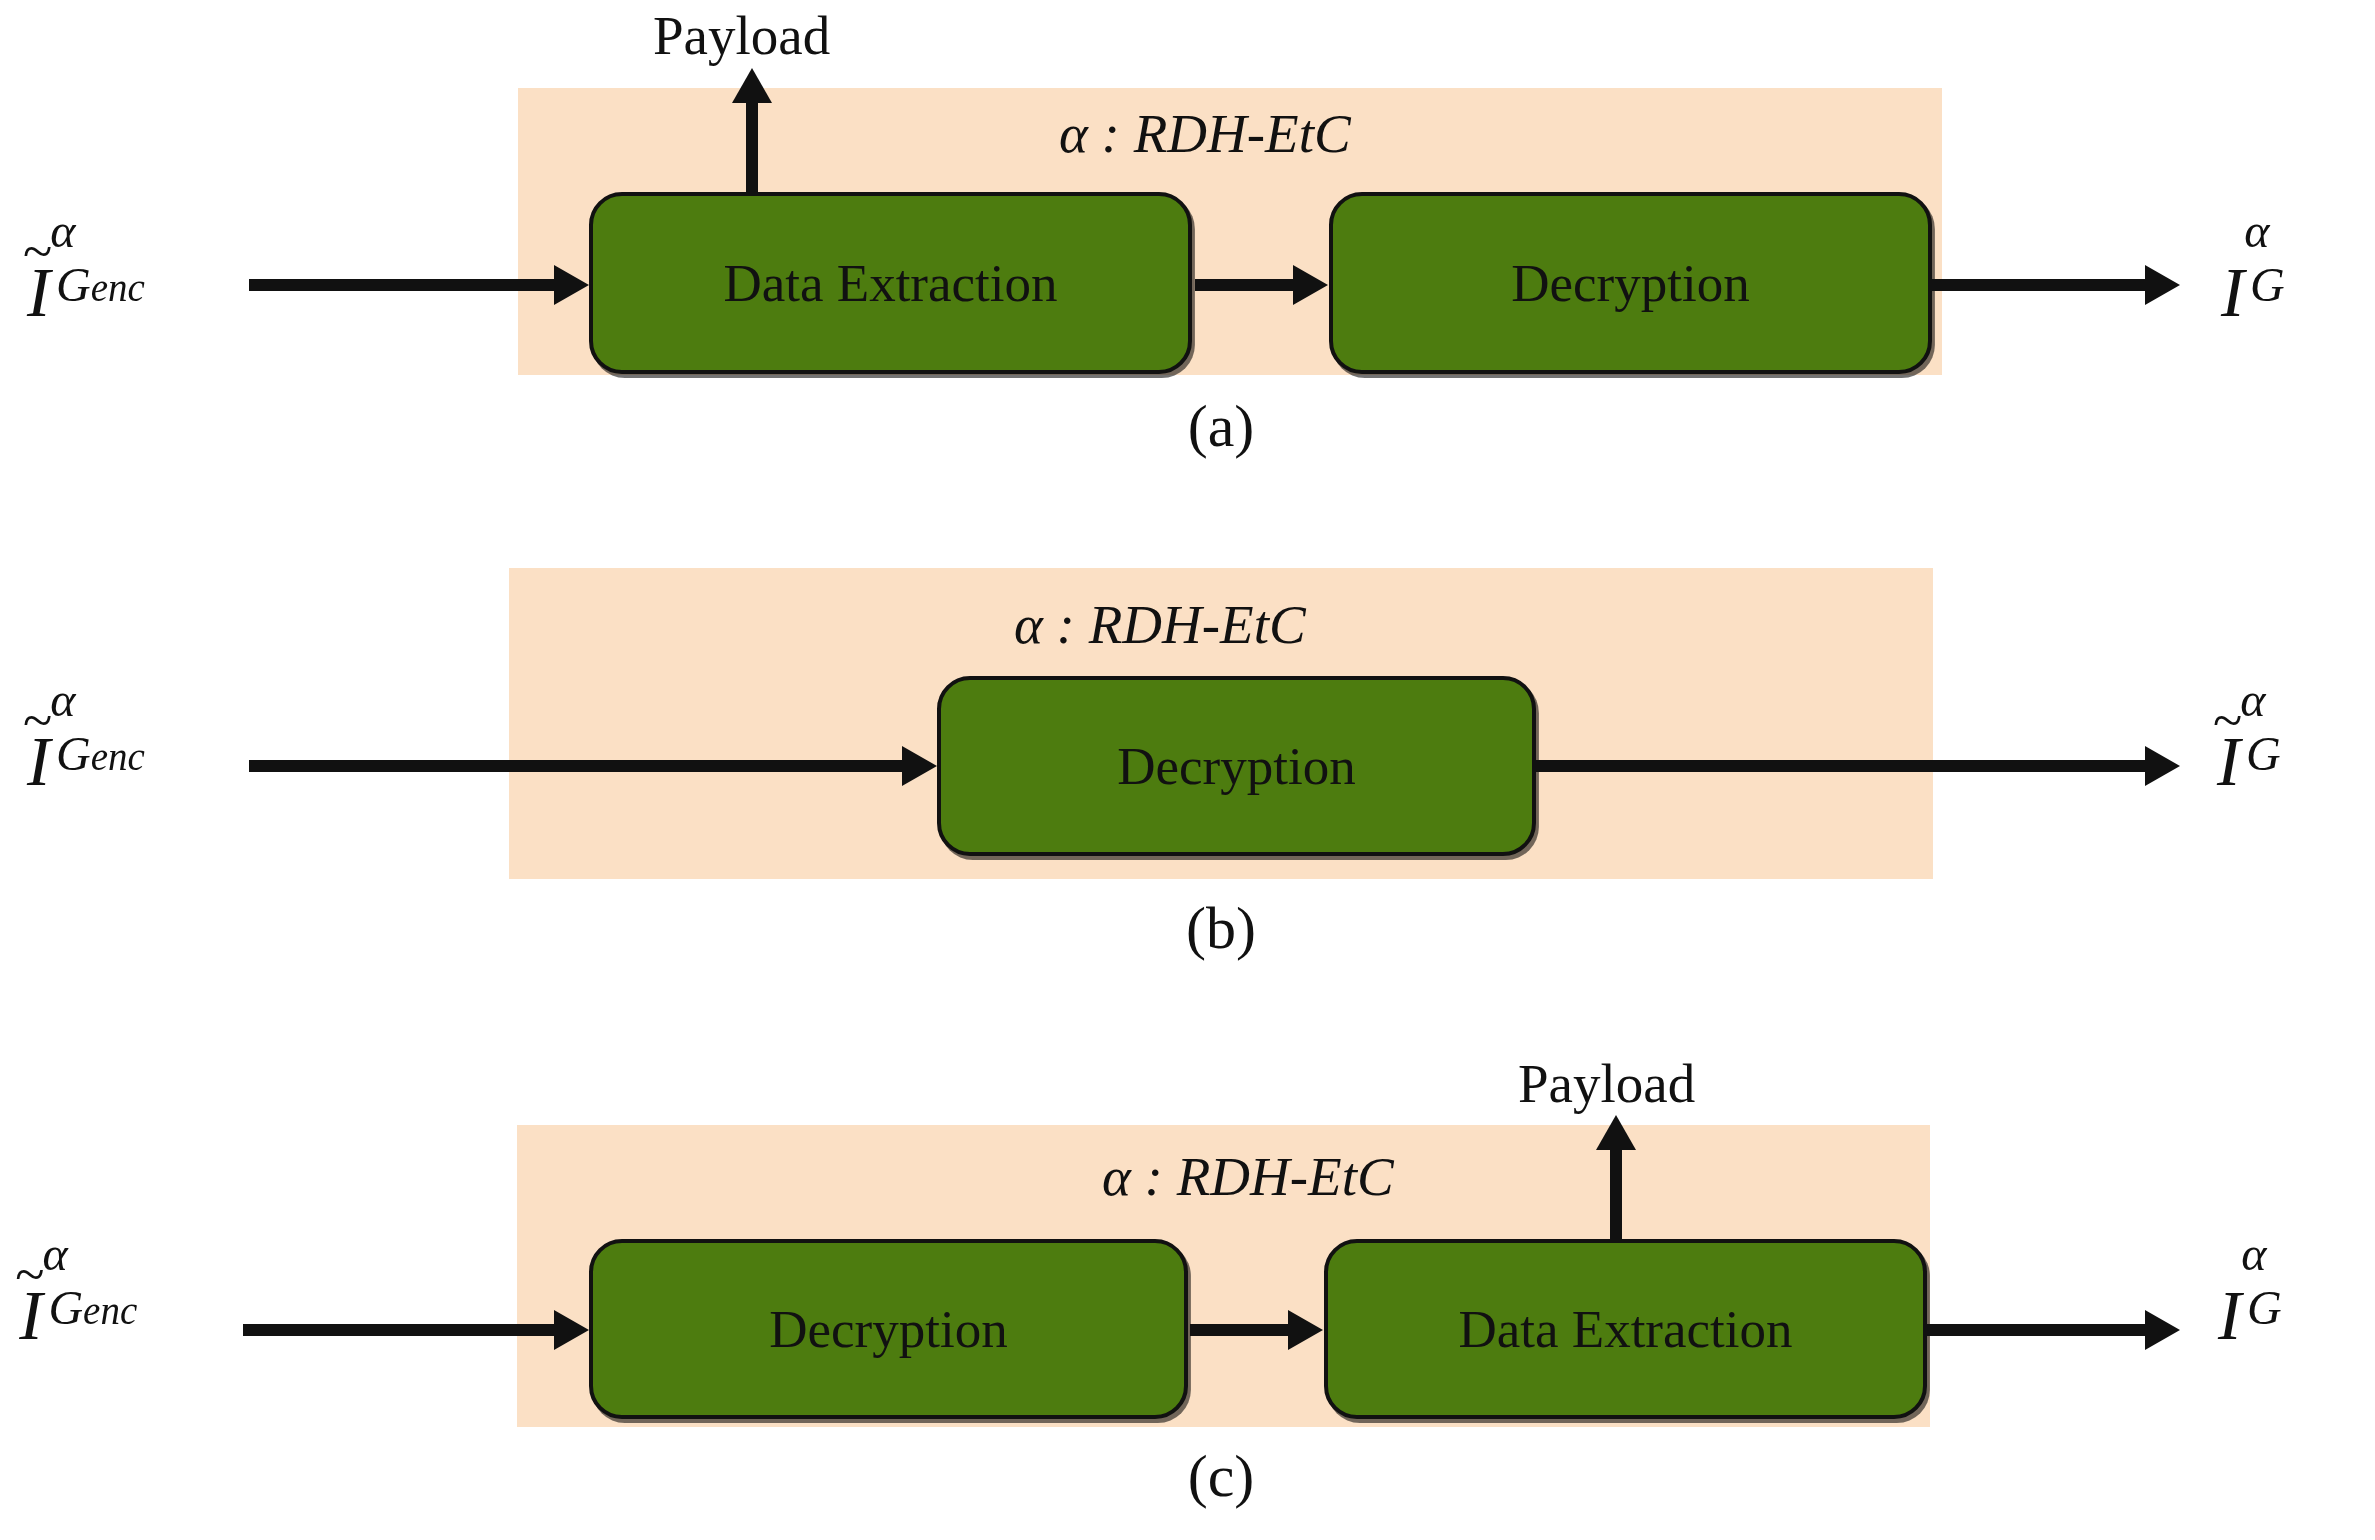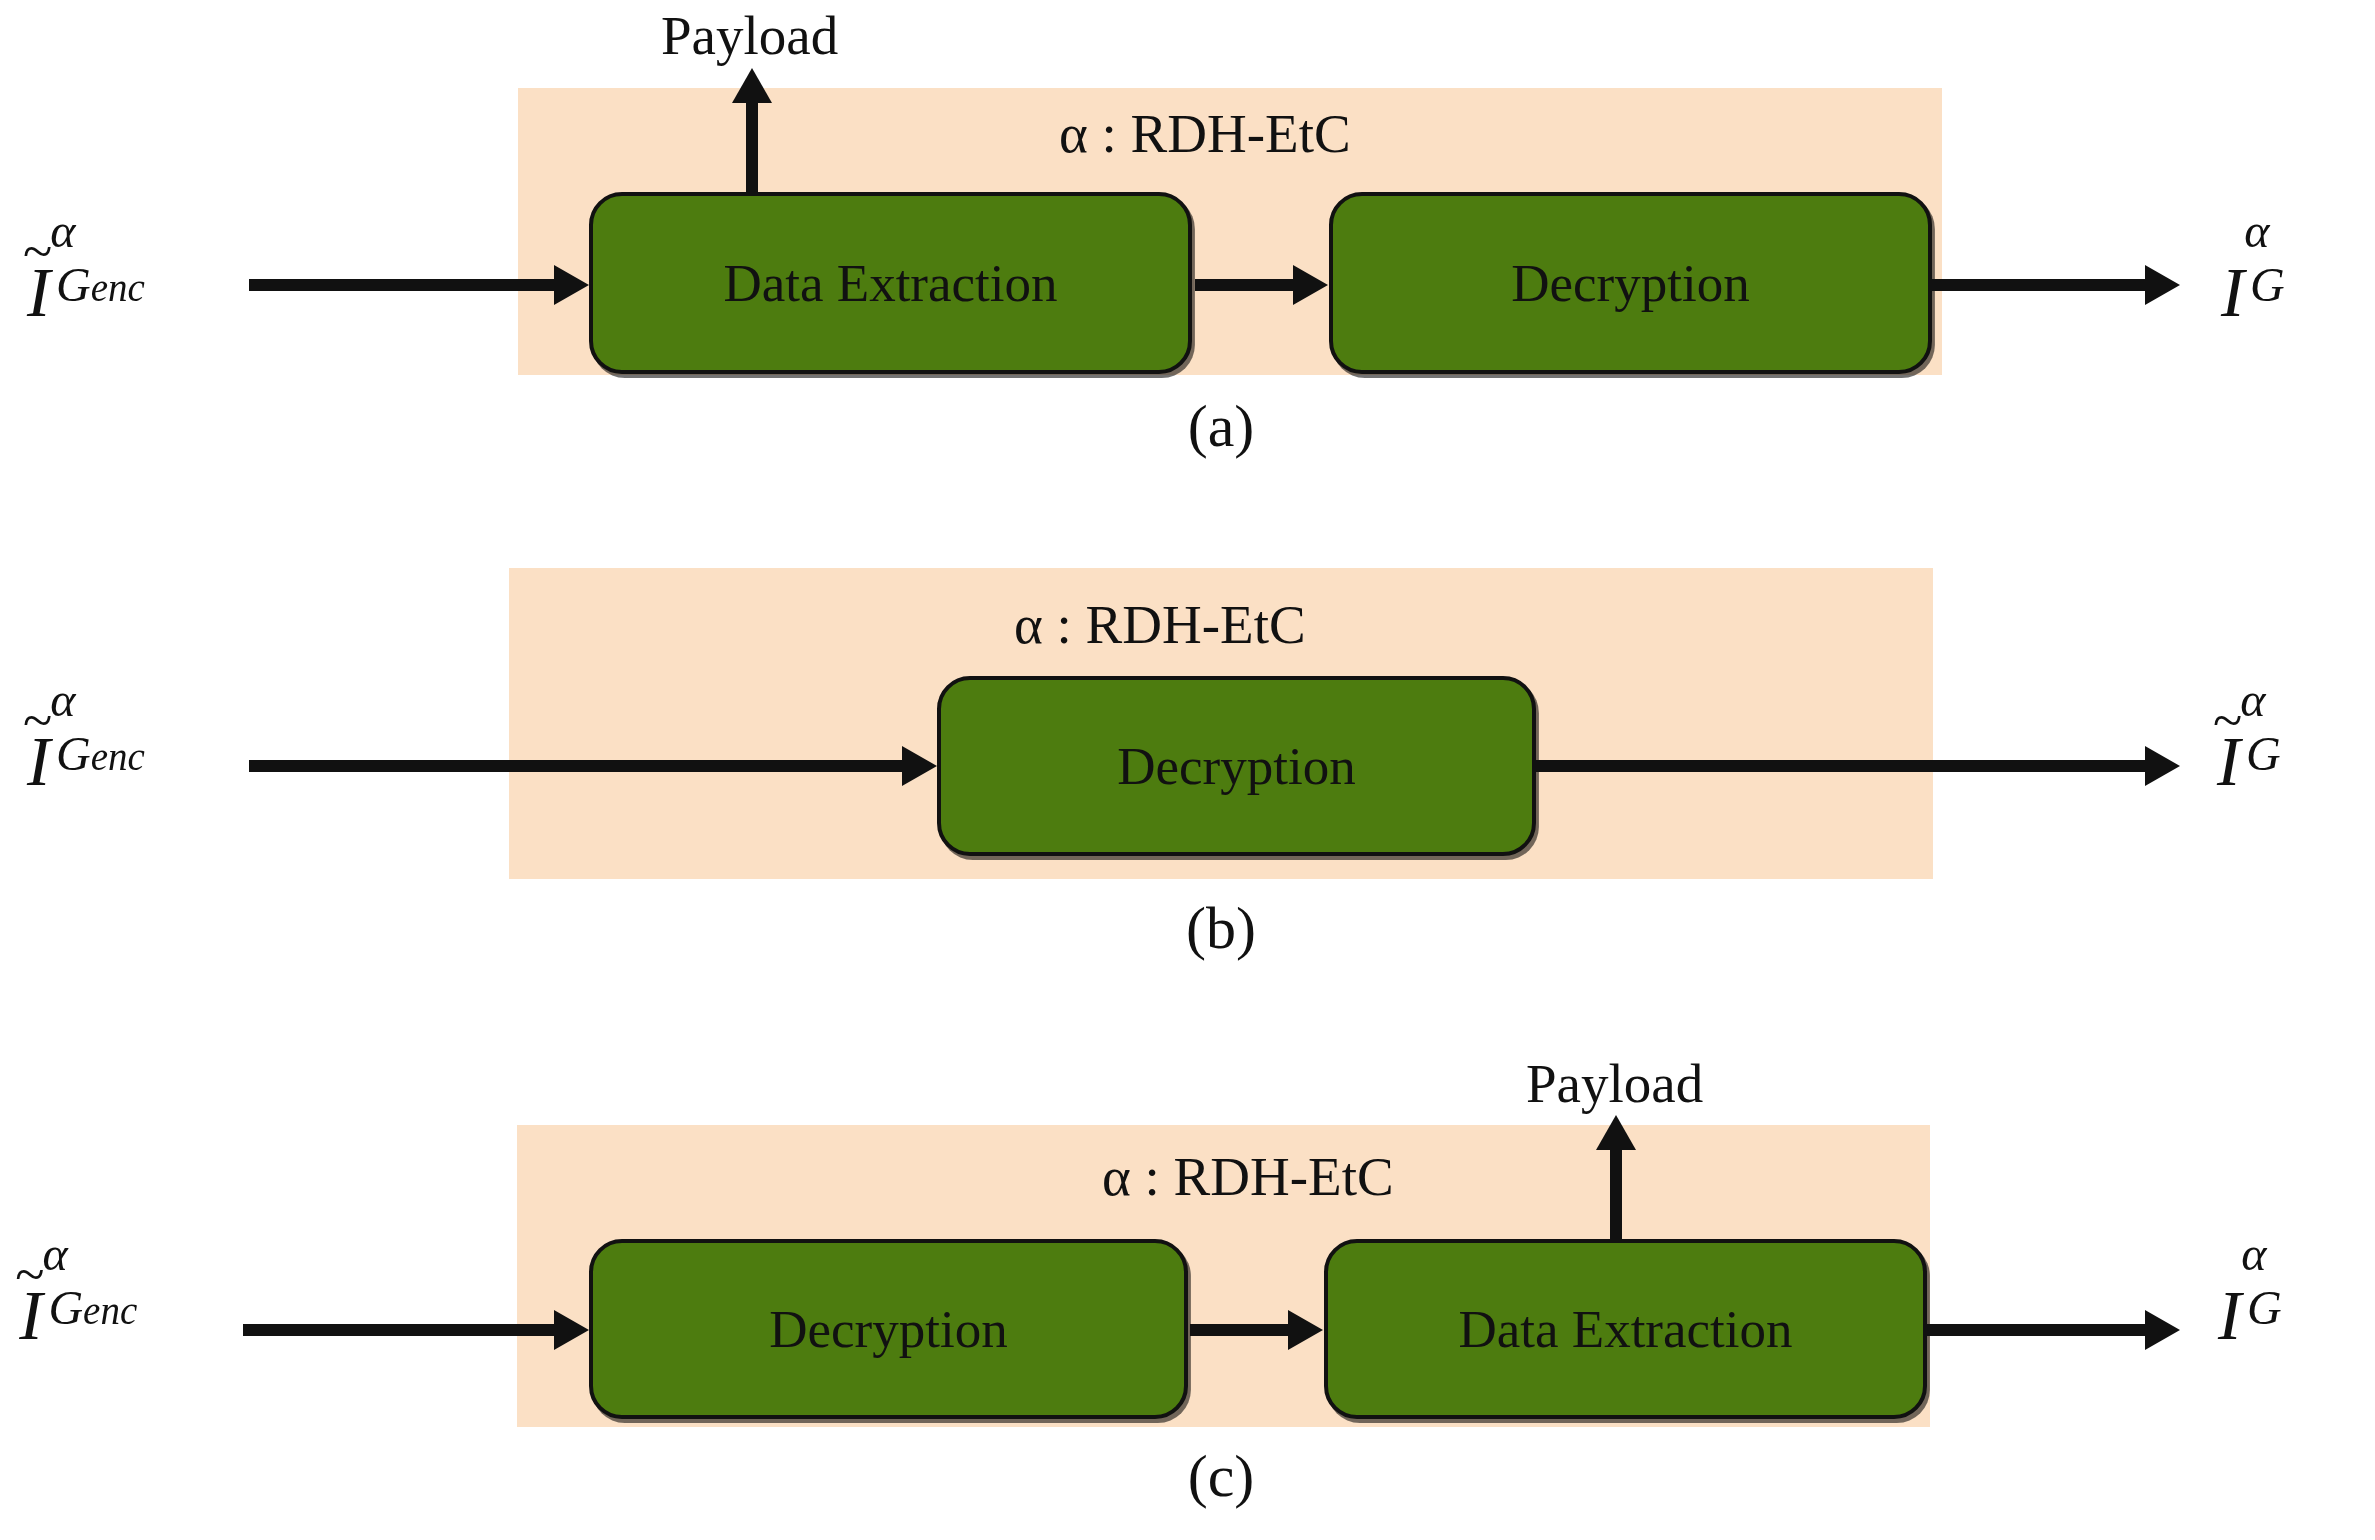--- a/index.html
+++ b/index.html
@@ -50,20 +50,21 @@
   
   .panel-title {
     position: absolute;
     font-size: 55px;
     color: #111;
     white-space: nowrap;
     line-height: 1;
   }
   .panel-title .sym {
     font-family: "Liberation Serif", "DejaVu Serif", serif;
+    font-style: italic;
   }
 
   
   .harrow {
     position: absolute;
     height: 0;
   }
   .harrow .shaft {
     position: absolute;
     left: 0;
@@ -101,21 +102,20 @@
     border-bottom: 35px solid #111;
   }
 
   
   .plain-label {
     position: absolute;
     font-size: 55px;
     color: #111;
     white-space: nowrap;
     line-height: 1;
-    margin-left: 8px;
   }
 
   .caption {
     position: absolute;
     font-size: 60px;
     color: #111;
     white-space: nowrap;
     line-height: 1;
     text-align: center;
   }

